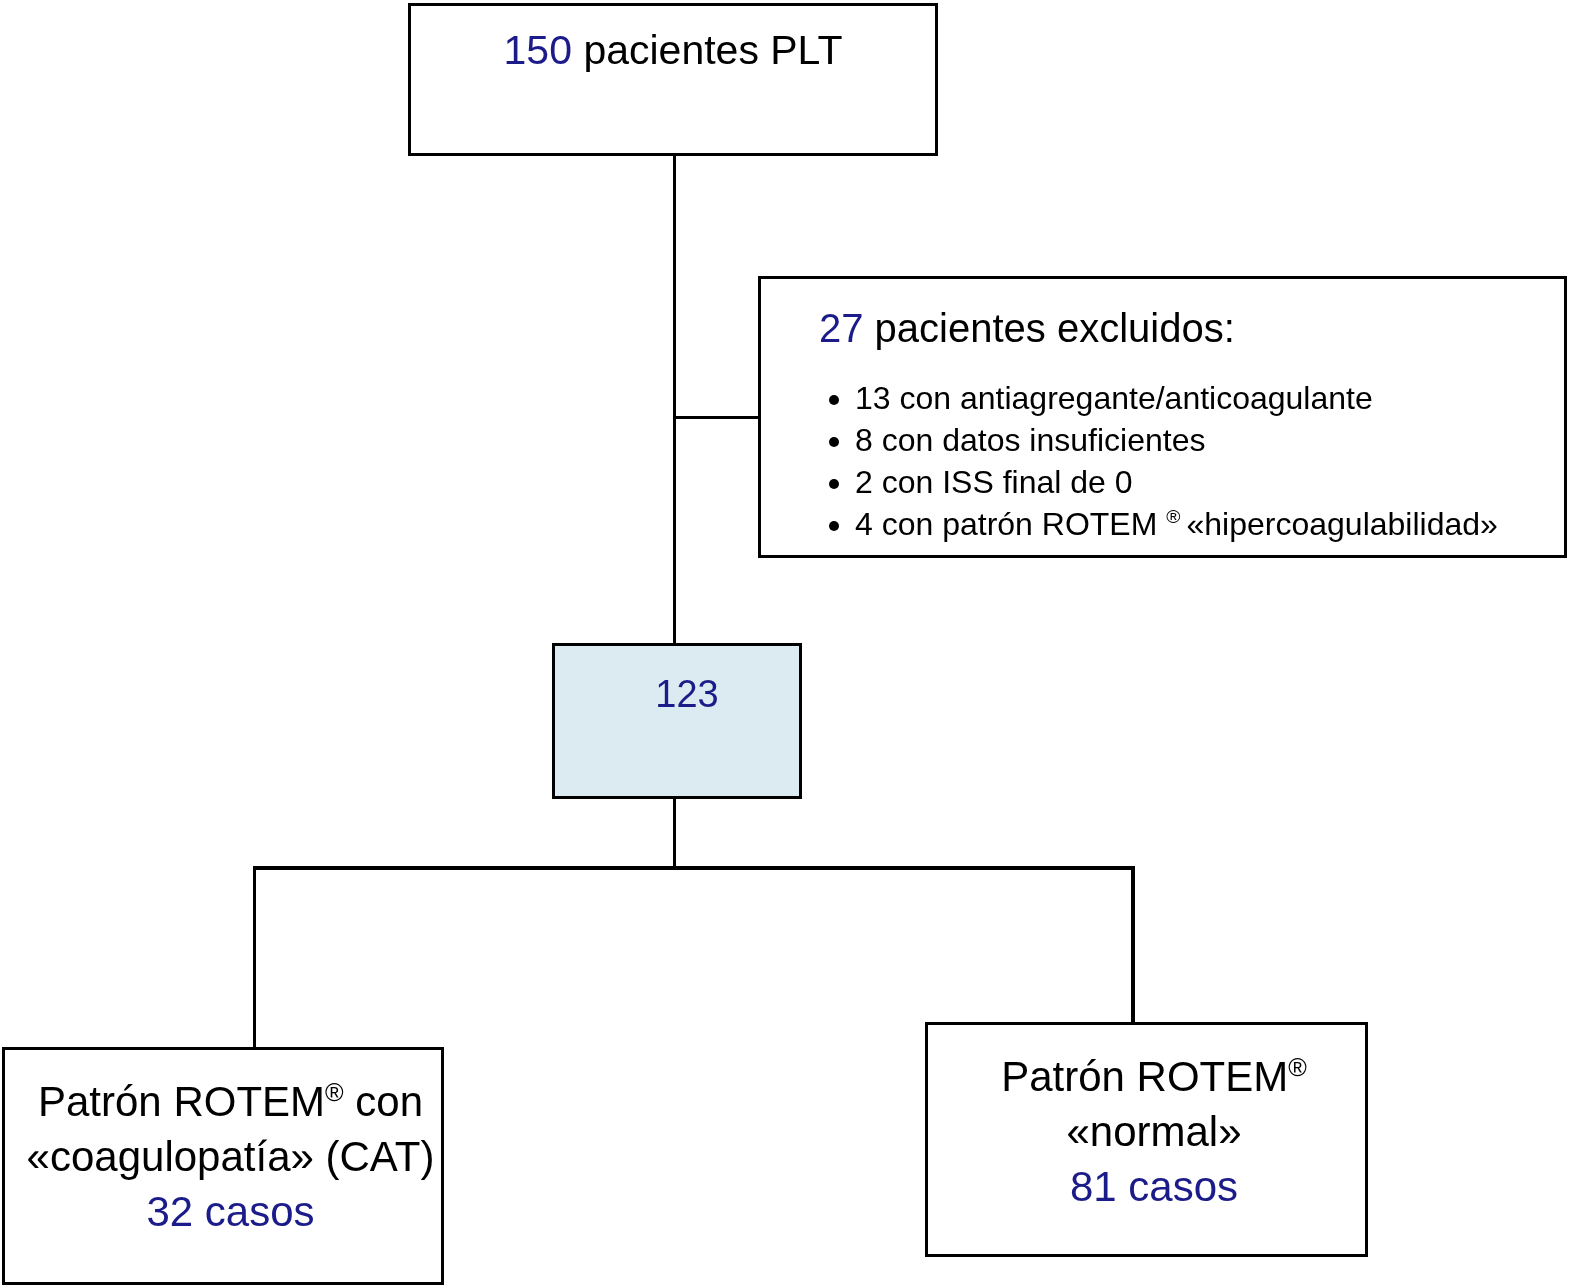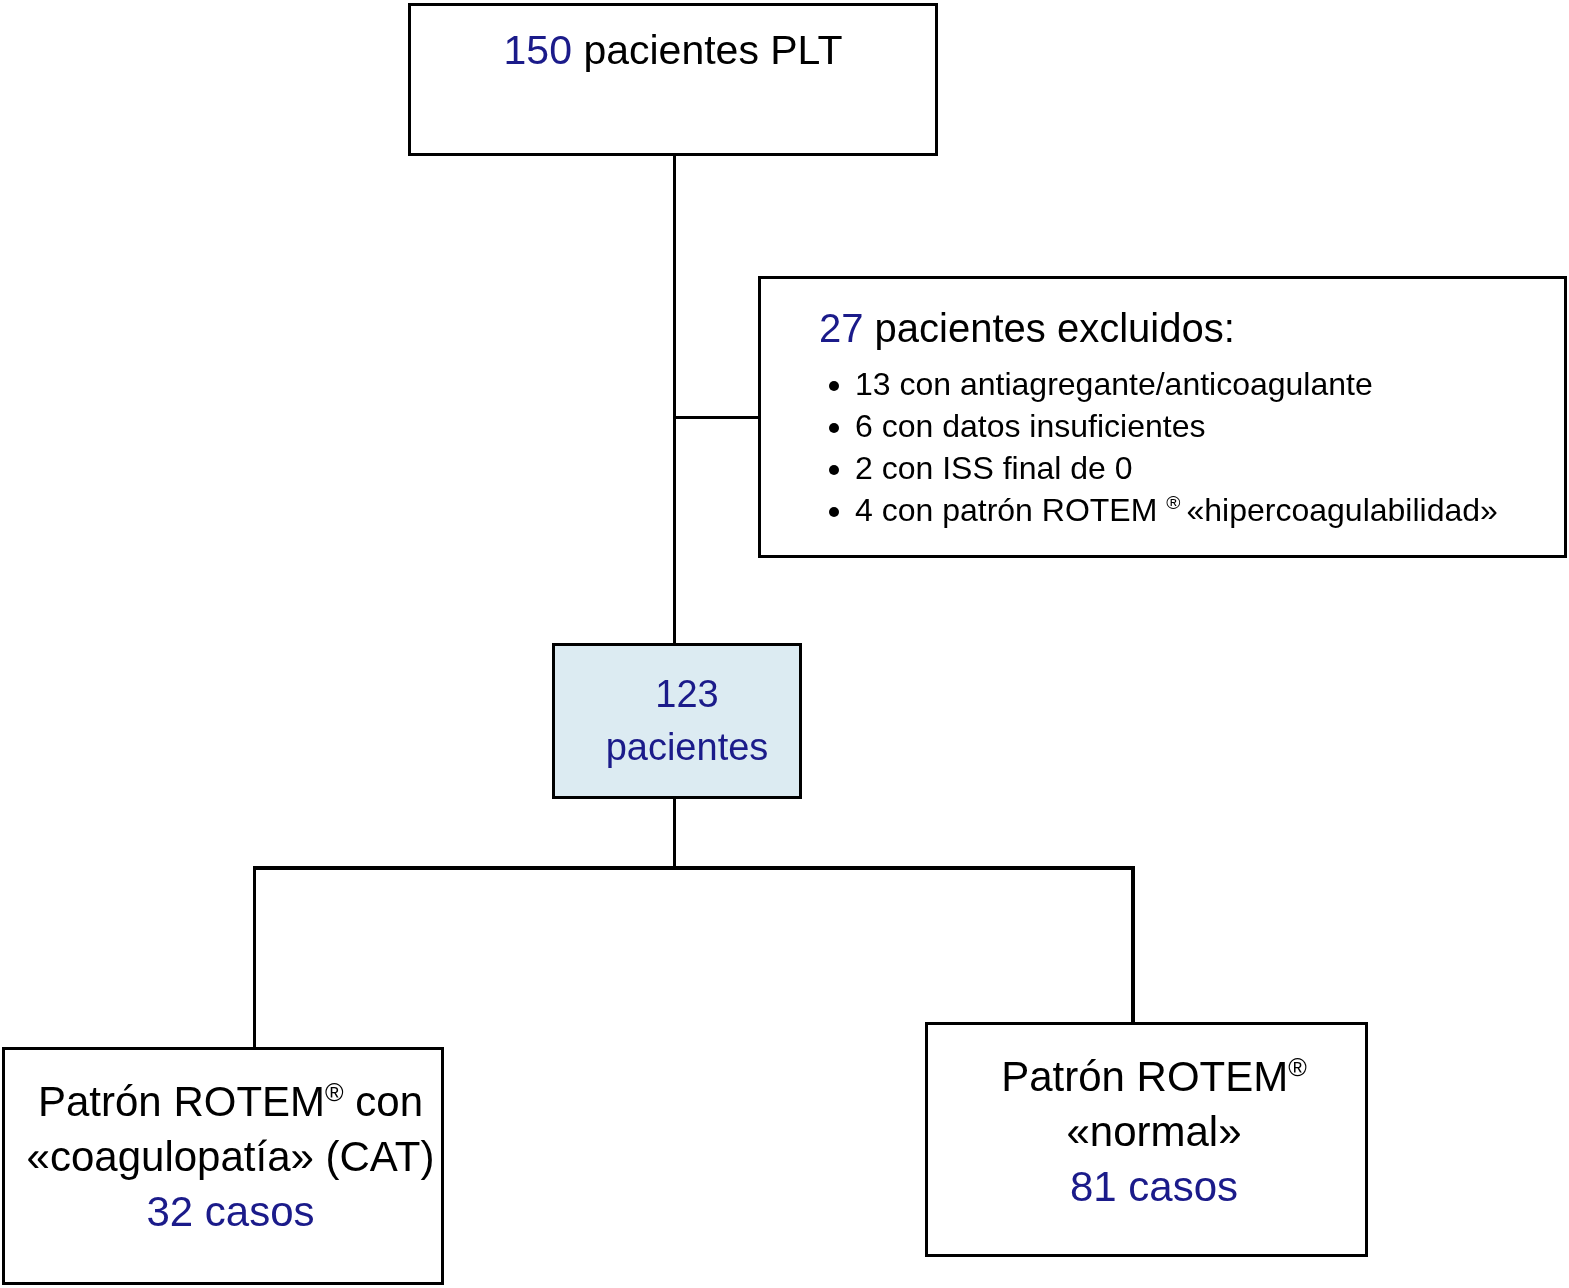--- a/index.html
+++ b/index.html
@@ -47,21 +47,21 @@
   .box-excluded {
     left: 758px; top: 276px; width: 809px; height: 282px;
     padding: 24px 28px 0 58px;
     text-align: left;
   }
   .box-excluded .title {
     font-size: 40px;
     line-height: 50px;
   }
   .box-excluded ul {
-    margin: 10px 0 0 0;
+    margin: 24px 0 0 0;
     padding: 0 0 0 36px;
     list-style: disc;
   }
   .box-excluded li {
     font-size: 32px;
     line-height: 42px;
     white-space: nowrap;
   }
   .box-excluded li .sup { margin: 0 6px 0 9px; }
 
@@ -104,29 +104,28 @@
   <div class="line" style="left:1131px; top:866px; width:4px; height:186px;"></div>
 
   <div class="box box-initial">
     <div><span class="navy">150</span><span> pacientes PLT</span></div>
   </div>
 
   <div class="box box-excluded">
     <div class="title"><span class="navy">27</span><span> pacientes excluidos:</span></div>
     <ul>
       <li><span>13 con antiagregante/anticoagulante</span><span class="sup"></span><span></span></li>
-      <li><span>6 con datos insuficientes</span><span class="sup"></span><span></span></li>
+      <li><span>8 con datos insuficientes</span><span class="sup"></span><span></span></li>
       <li><span>2 con ISS final de 0</span><span class="sup"></span><span></span></li>
       <li><span>4 con patrón ROTEM</span><span class="sup">®</span><span>«hipercoagulabilidad»</span></li>
     </ul>
   </div>
 
   <div class="box box-included">
     <div class="navy">123</div>
-    <div class="navy">pacientes</div>
   </div>
 
   <div class="box box-bottom box-coag">
     <div><span>Patrón ROTEM</span><span class="sup">®</span><span> con</span></div>
     <div>«coagulopatía» (CAT)</div>
     <div class="navy">32 casos</div>
   </div>
 
   <div class="box box-bottom box-normal">
     <div><span>Patrón ROTEM</span><span class="sup">®</span></div>

